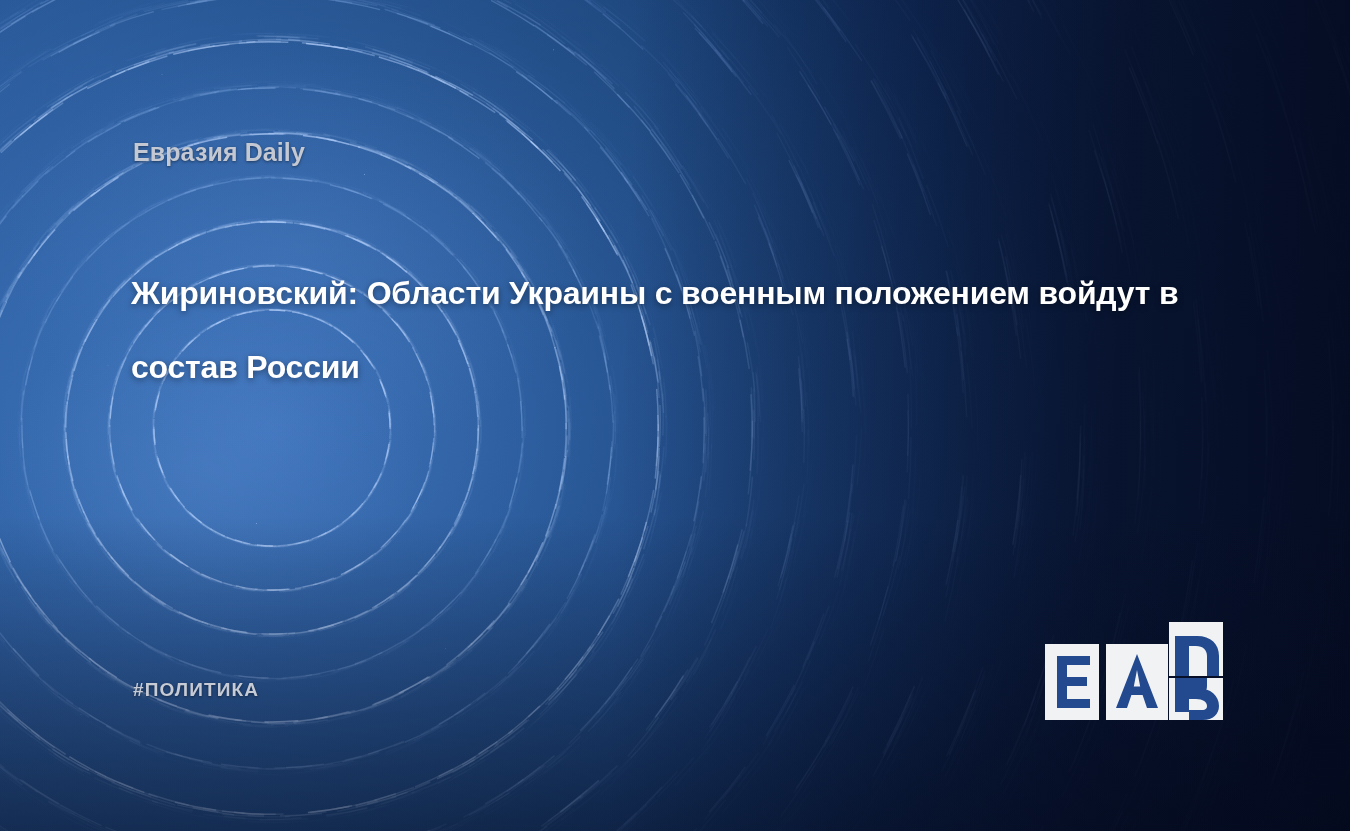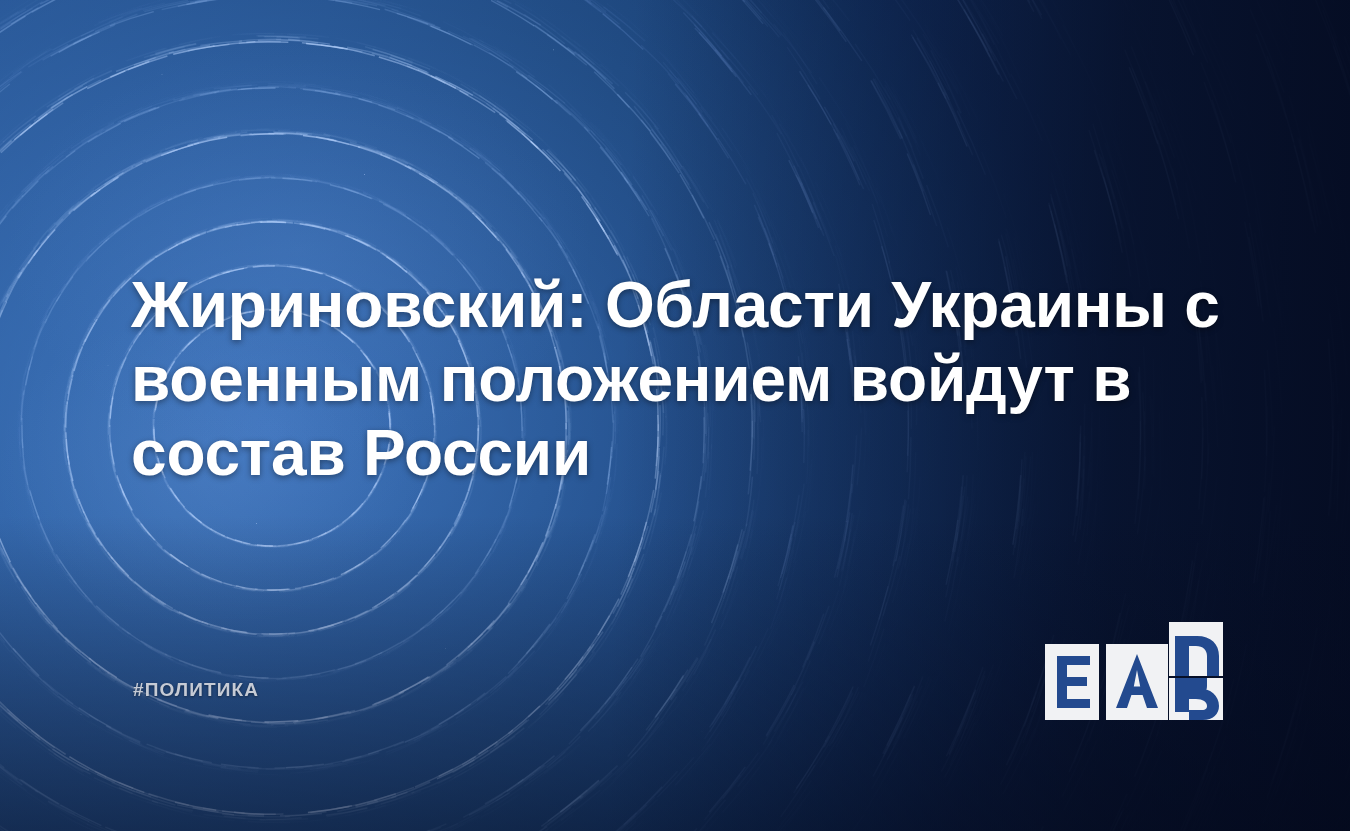--- a/index.html
+++ b/index.html
@@ -81,23 +81,23 @@
     font-size:25px;
     font-weight:bold;
     letter-spacing:.1px;
     color:#c3c8d2;
     text-shadow:0 1px 3px rgba(0,0,0,.45);
     white-space:nowrap;
   }
 
   #headline {
     position:absolute;
-    left:131px; top:268px;
+    left:131px; top:256px;
     width:1120px;
-    font-size:64px;
+    font-size:32px;
     line-height:74px;
     font-weight:bold;
     color:#ffffff;
     letter-spacing:-0.2px;
     text-shadow:0 2px 6px rgba(0,0,0,.40);
   }
 
   #hashtag {
     position:absolute;
     left:133px; top:679px;
@@ -207,20 +207,21 @@
       </g>
     </svg>
   </div>
 
   <div class="speckle"></div>
   <div class="bg-layer bg-dark-right"></div>
   <div class="bg-layer bg-dark-bottom"></div>
 
   <div class="content">
 
+    <div id="brand">Евразия Daily</div>
 
     <h1 id="headline">Жириновский: Области Украины с военным положением войдут в состав России</h1>
 
     <div id="hashtag">#ПОЛИТИКА</div>
 
     <div id="logo">
 
       <div class="tile tile-e">
         <svg width="54" height="76" viewBox="0 0 54 76" aria-hidden="true">
           <path class="glyph" d="M12 12 H45 V21 H22 V33 H42 V42 H22 V55 H45 V64 H12 Z"></path>

